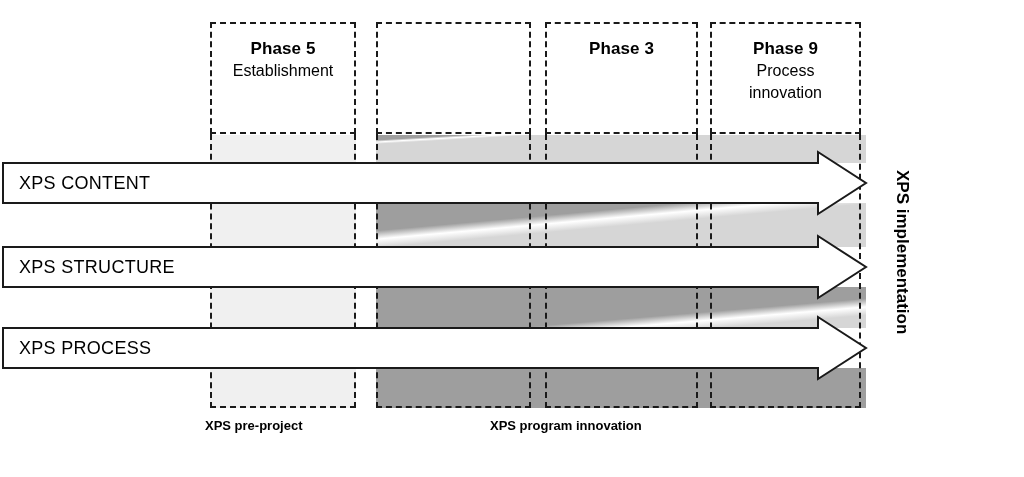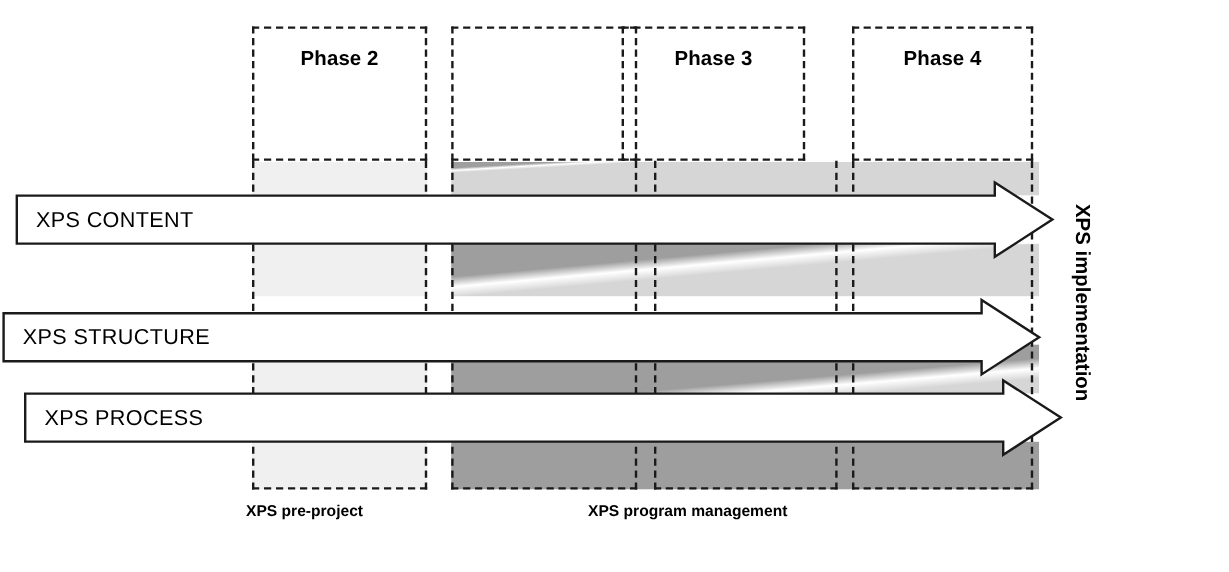--- a/index.html
+++ b/index.html
@@ -127,53 +127,56 @@
 
   <div id="phase-cols-layer">
       <div class="phase-col" style="left: 210px; top: 134px; width: 146px; height: 274px;"></div>
       <div class="phase-col" style="left: 376px; top: 134px; width: 155px; height: 274px;"></div>
       <div class="phase-col" style="left: 545px; top: 134px; width: 153px; height: 274px;"></div>
       <div class="phase-col" style="left: 710px; top: 134px; width: 151px; height: 274px;"></div>
     </div>
 
   <div id="phases-layer">
       <div class="phase-box" style="left: 210px; top: 22px; width: 146px; height: 112px;">
-        <span class="phase-title">Phase 2</span>
+        <span class="phase-title">Phase 5</span>
+        <span class="phase-sub" style="white-space: pre-line;">Establishment</span>
       </div>
       <div class="phase-box" style="left: 376px; top: 22px; width: 155px; height: 112px;">
       </div>
-      <div class="phase-box" style="left: 518px; top: 22px; width: 153px; height: 112px;">
+      <div class="phase-box" style="left: 545px; top: 22px; width: 153px; height: 112px;">
         <span class="phase-title">Phase 3</span>
       </div>
       <div class="phase-box" style="left: 710px; top: 22px; width: 151px; height: 112px;">
-        <span class="phase-title">Phase 4</span>
+        <span class="phase-title">Phase 9</span>
+        <span class="phase-sub" style="white-space: pre-line;">Process
+innovation</span>
       </div>
     </div>
 
   <div id="arrows-layer">
-      <div class="arrow" style="left: 14px; top: 163px; width: 863px; height: 40px; background: transparent;">
+      <div class="arrow" style="left: 3px; top: 163px; width: 863px; height: 40px; background: transparent;">
         <svg width="863" height="40" viewBox="0 -11 863 62" preserveAspectRatio="none" style="position: absolute; left: 0px; top: -11px; height: 62px; overflow: visible;">
           <polygon points="0,0 815,0 815,-11 863,20 815,51 815,40 0,40" fill="#ffffff" stroke="#1a1a1a" stroke-width="2" stroke-linejoin="miter"></polygon>
         </svg>
         <div class="arrow-label">XPS CONTENT</div>
       </div>
-      <div class="arrow" style="left: 3px; top: 261px; width: 863px; height: 40px; background: transparent;">
+      <div class="arrow" style="left: 3px; top: 247px; width: 863px; height: 40px; background: transparent;">
         <svg width="863" height="40" viewBox="0 -11 863 62" preserveAspectRatio="none" style="position: absolute; left: 0px; top: -11px; height: 62px; overflow: visible;">
           <polygon points="0,0 815,0 815,-11 863,20 815,51 815,40 0,40" fill="#ffffff" stroke="#1a1a1a" stroke-width="2" stroke-linejoin="miter"></polygon>
         </svg>
         <div class="arrow-label">XPS STRUCTURE</div>
       </div>
-      <div class="arrow" style="left: 21px; top: 328px; width: 863px; height: 40px; background: transparent;">
+      <div class="arrow" style="left: 3px; top: 328px; width: 863px; height: 40px; background: transparent;">
         <svg width="863" height="40" viewBox="0 -11 863 62" preserveAspectRatio="none" style="position: absolute; left: 0px; top: -11px; height: 62px; overflow: visible;">
           <polygon points="0,0 815,0 815,-11 863,20 815,51 815,40 0,40" fill="#ffffff" stroke="#1a1a1a" stroke-width="2" stroke-linejoin="miter"></polygon>
         </svg>
         <div class="arrow-label">XPS PROCESS</div>
       </div>
     </div>
 
   <div id="captions-layer">
       <div class="caption" style="left: 205px; top: 418px;">XPS pre-project</div>
-      <div class="caption" style="left: 490px; top: 418px;">XPS program management</div>
+      <div class="caption" style="left: 490px; top: 418px;">XPS program innovation</div>
     </div>
 
   <div class="vlabel" style="left:912px; top:170px;">XPS implementation</div>
 
 </div>
 
 </body></html>

